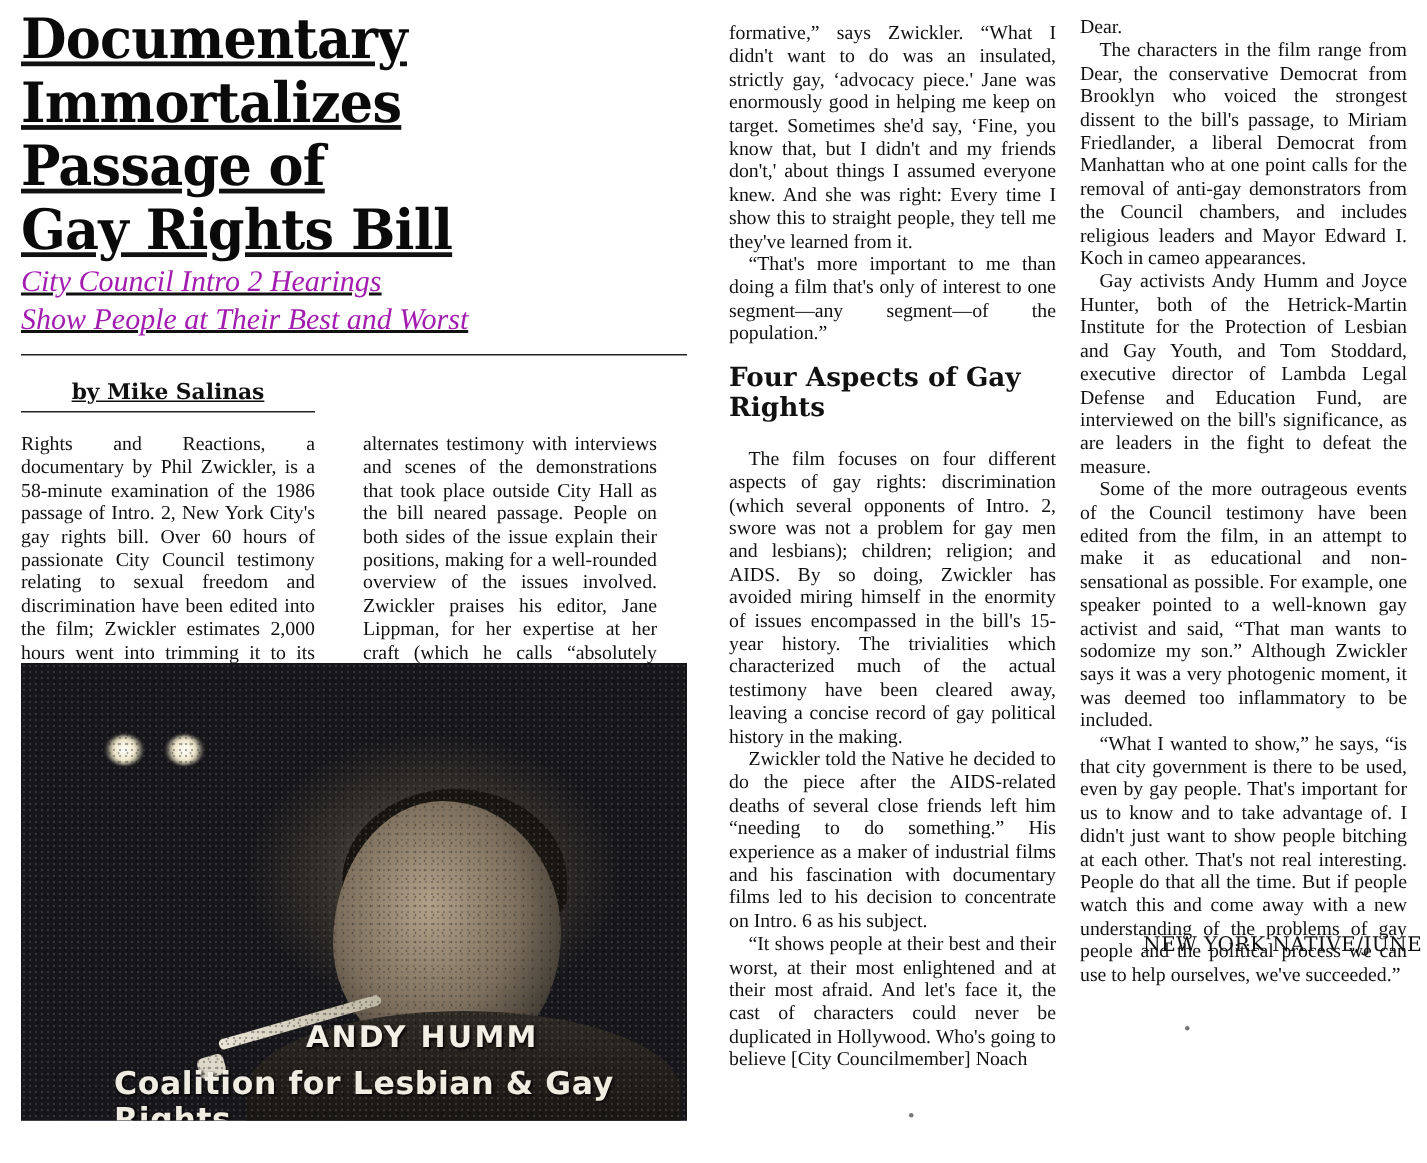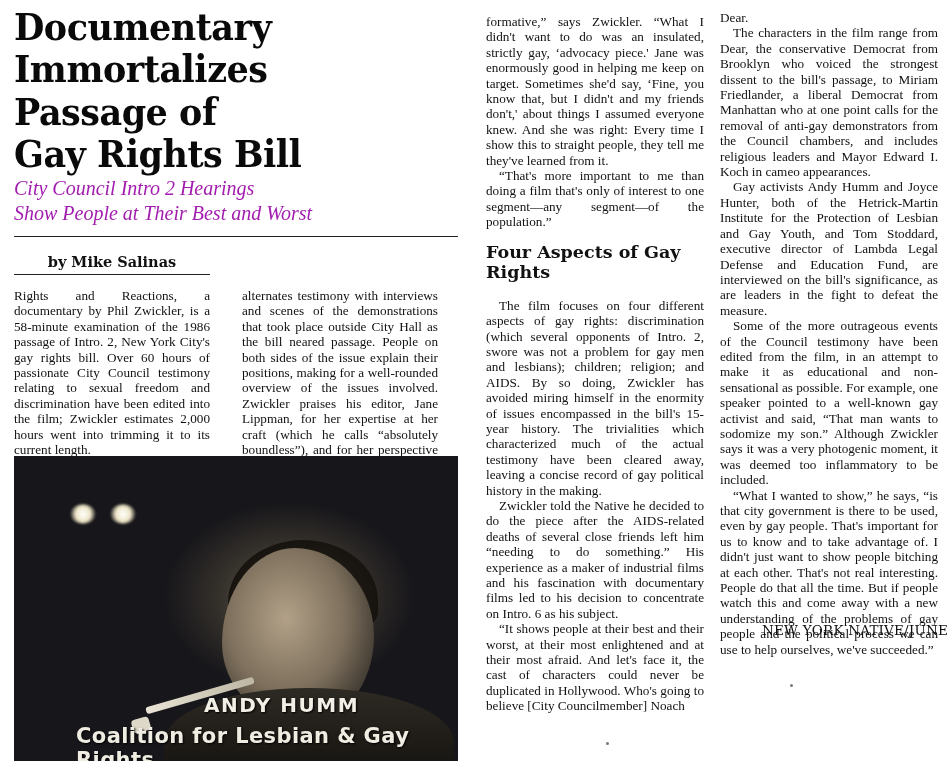--- a/index.html
+++ b/index.html
@@ -21,20 +21,21 @@
     width: 951px;
     height: 775px;
   }
 
   
   .col1 {
     position: absolute;
     left: 14px;
     top: 6px;
     width: 444px;
+    text-decoration: underline;
   }
   .headline {
     font-family: "DejaVu Serif", serif;
     font-weight: bold;
     font-size: 35px;
     line-height: 40px;
     letter-spacing: -0.5px;
     color: #0a0a0a;
     margin: 0 0 2px 0;
     transform: scaleY(1.06);
@@ -95,21 +96,21 @@
     text-align: right;
     font-style: italic;
     font-size: 13px;
     margin-top: 1px;
   }
 
   
   .photo {
     position: absolute;
     left: 14px;
-    top: 456px;
+    top: 442px;
     width: 444px;
     height: 305px;
     background: #0f172a;
     overflow: hidden;
   }
   .photo .grain {
     position: absolute;
     left: 0; top: 0; right: 0; bottom: 0;
     background:
       radial-gradient(ellipse 160px 120px at 62% 46%, #6b6257 0%, #36322c 42%, #17161a 78%),

